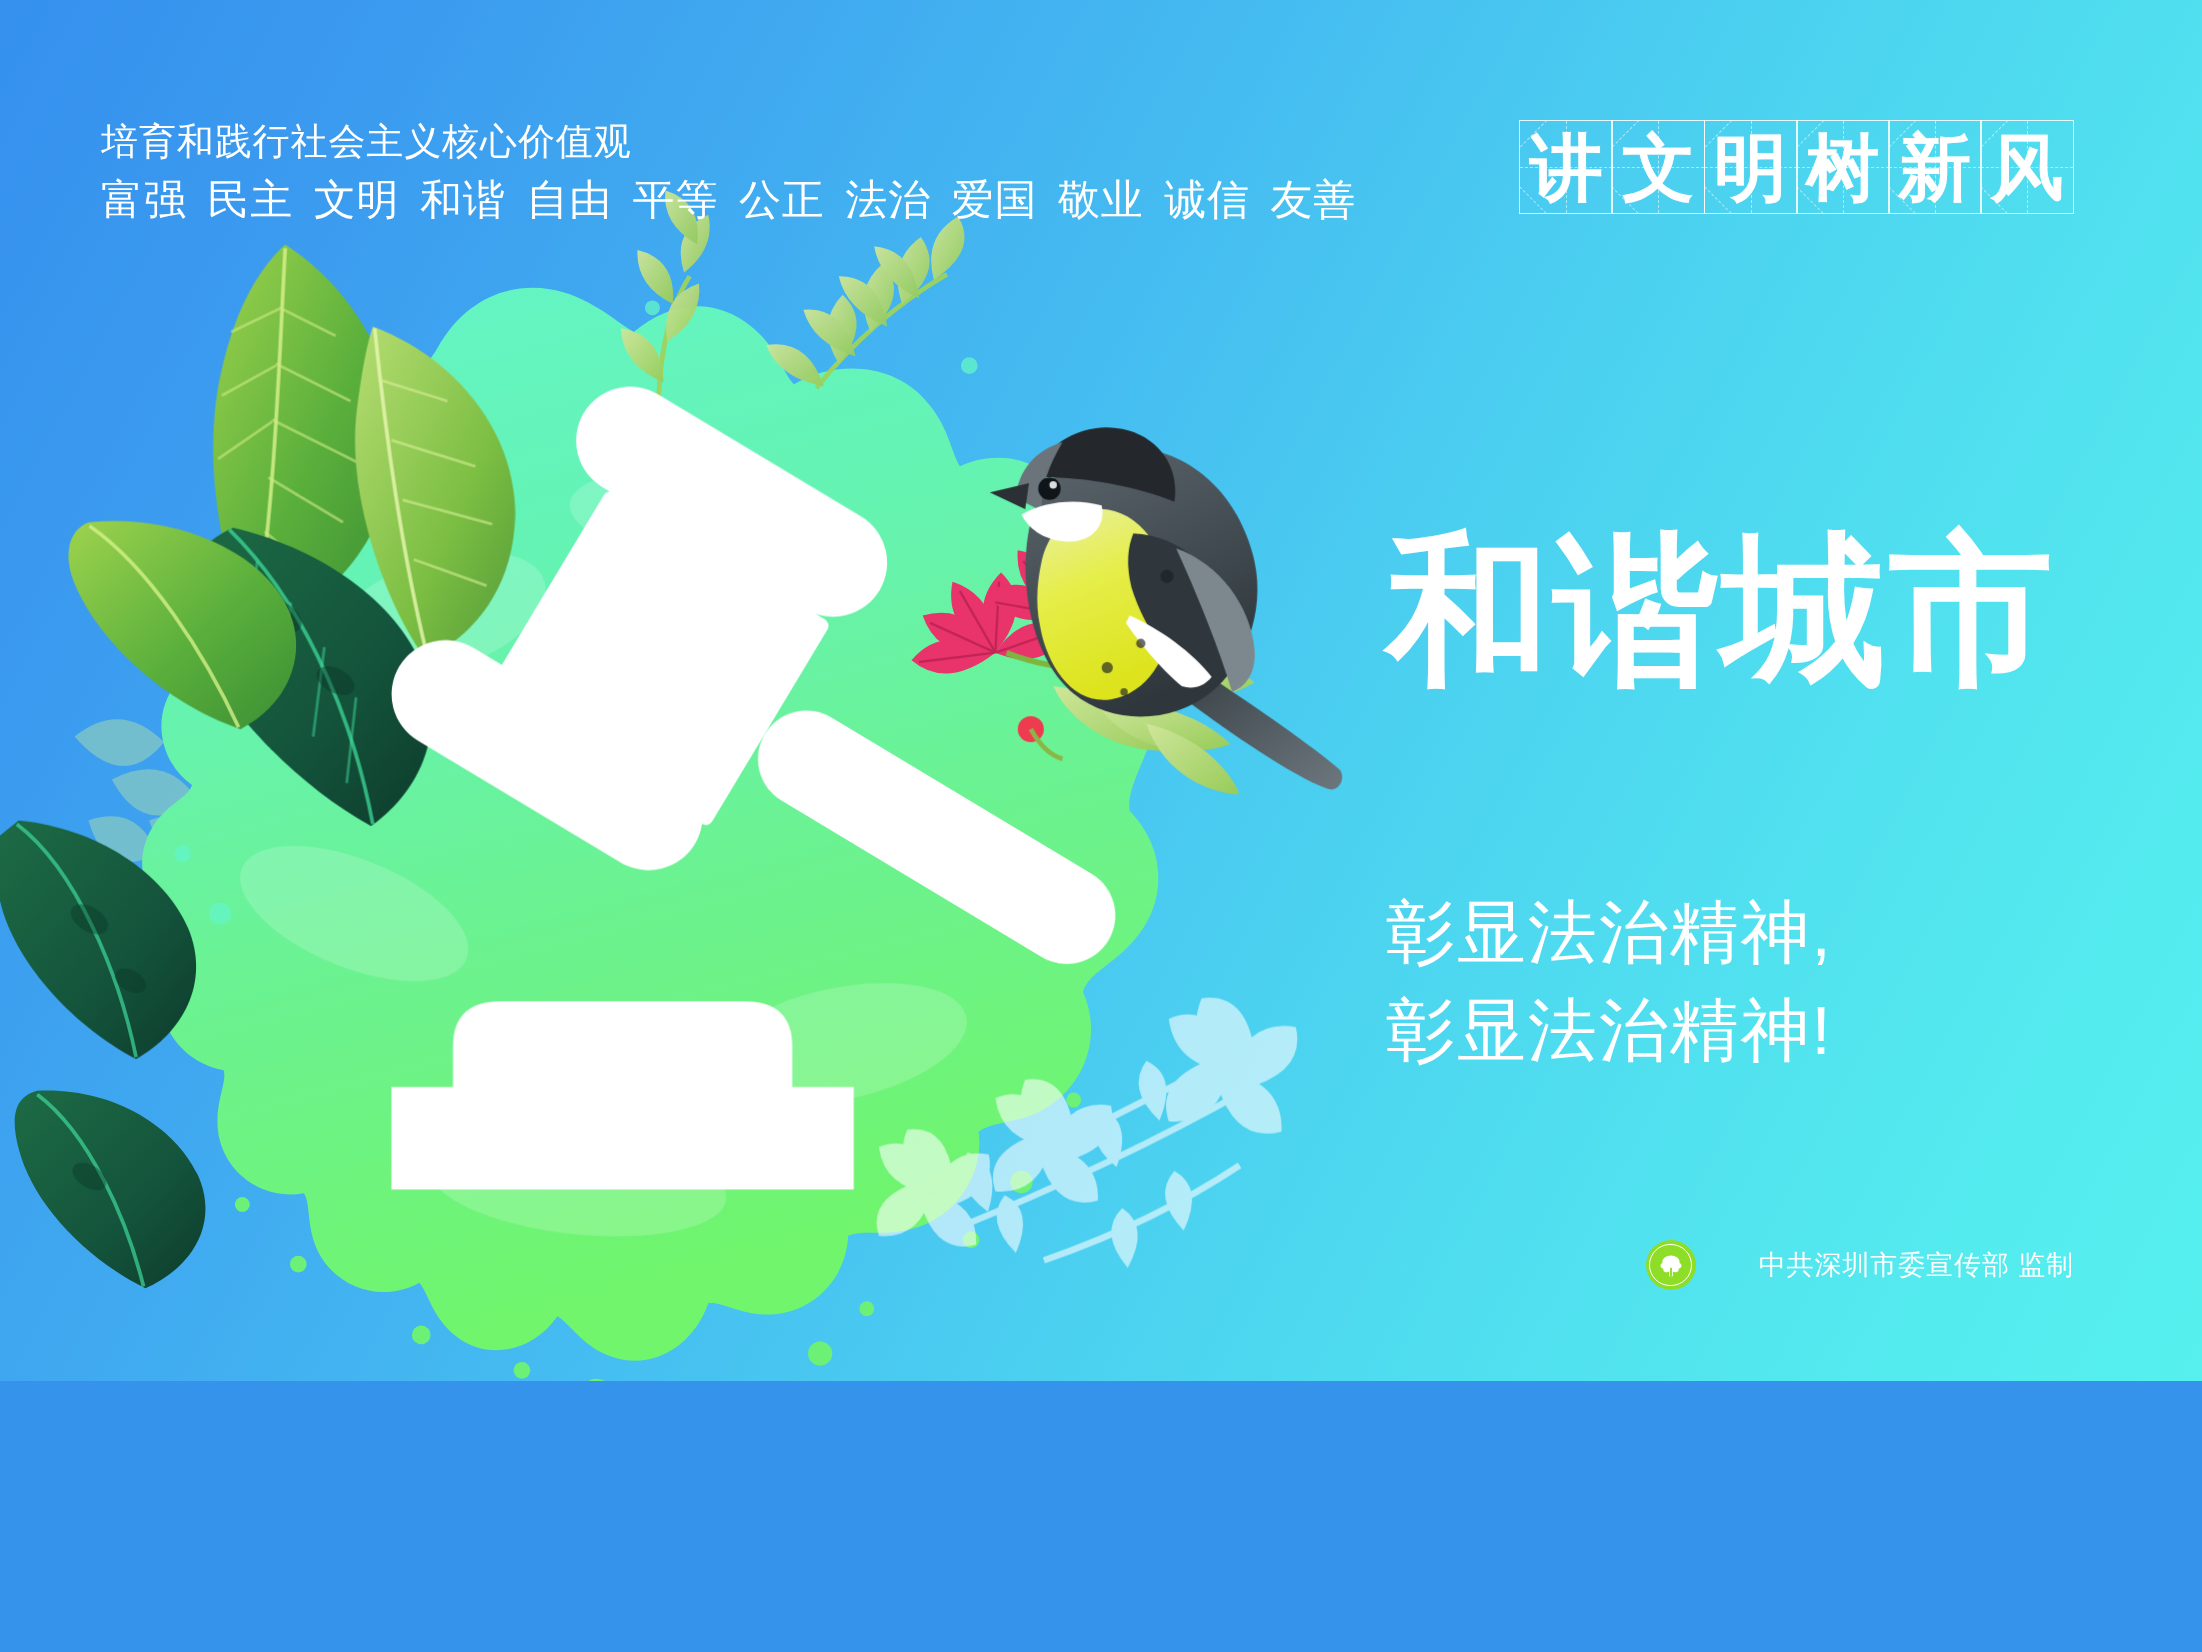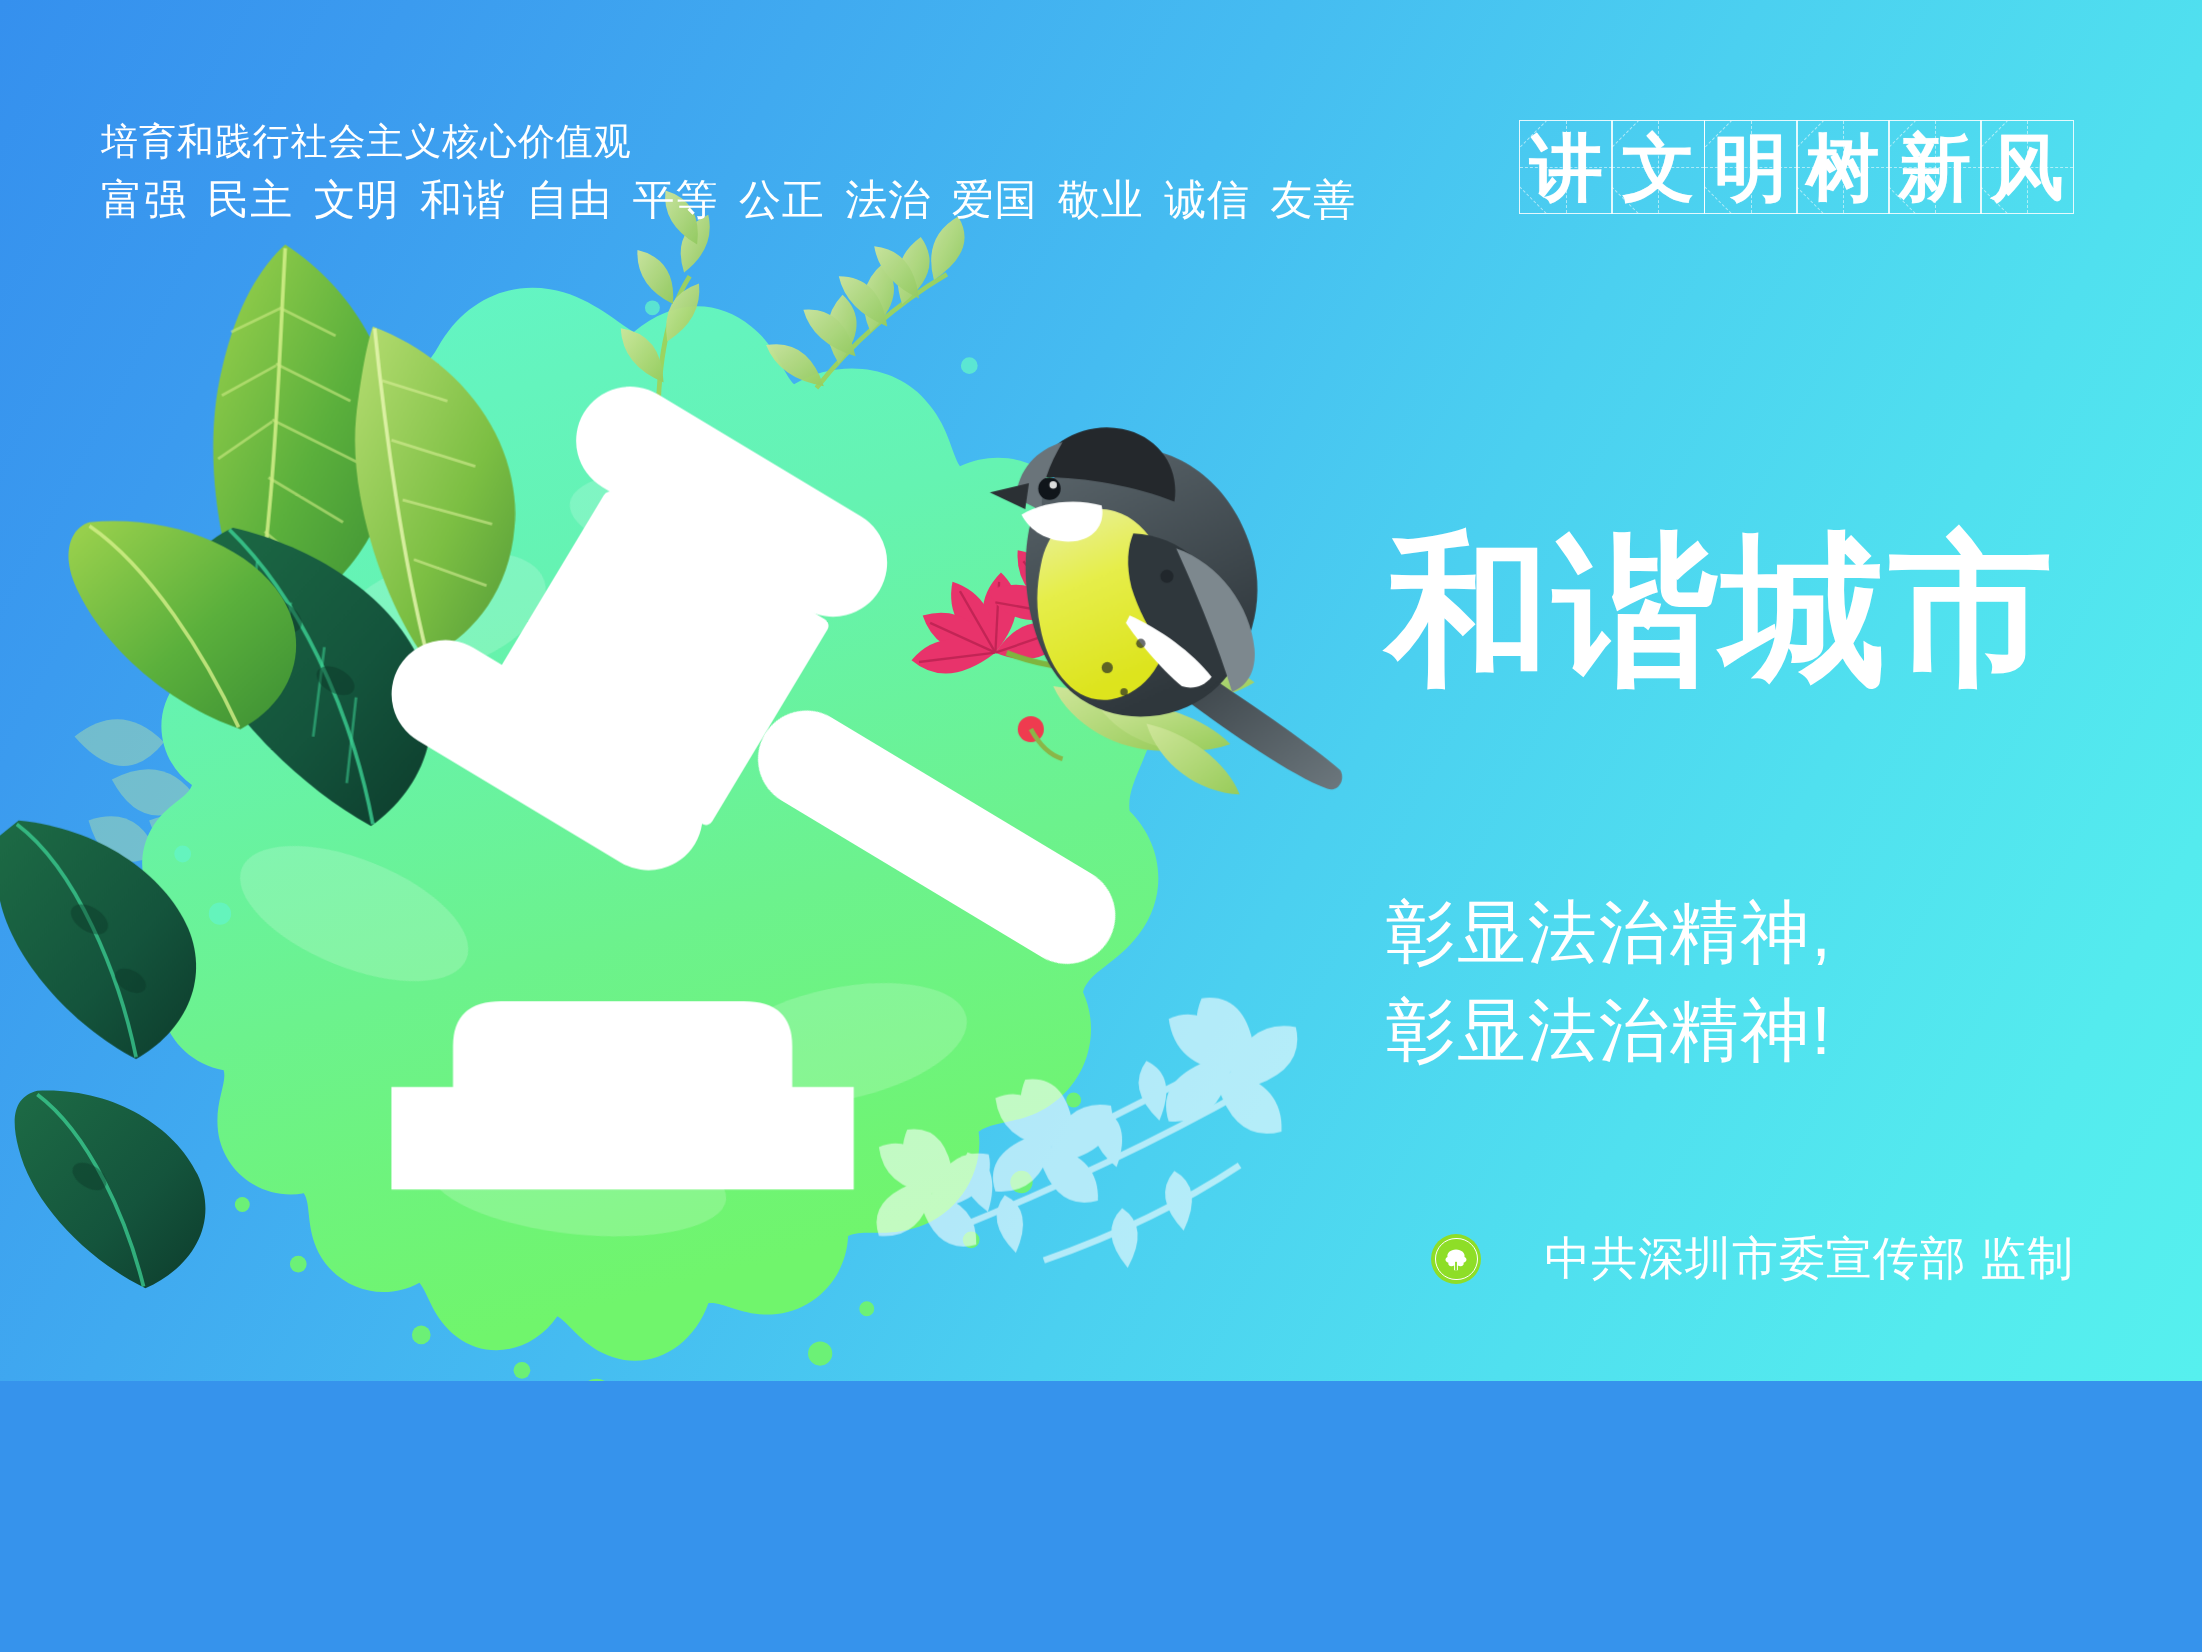--- a/index.html
+++ b/index.html
@@ -45,21 +45,21 @@
   }
 
   
   #headline{position:absolute;left:1386px;top:519px;color:#fff;}
   #headline .hl{font-size:164px;line-height:1.12;letter-spacing:3.7px;font-weight:700;white-space:nowrap;}
   #subtitle{position:absolute;left:1386px;top:884px;color:#fff;}
   #subtitle .sl{font-size:69px;line-height:1.42;letter-spacing:1.9px;font-weight:400;white-space:nowrap;}
 
   
   #credit{position:absolute;right:129px;bottom:91px;display:flex;align-items:center;gap:17px;}
-  #credit .ctext{color:#fff;font-size:46px;letter-spacing:0.9px;white-space:nowrap;margin-left:46px;}
+  #credit .ctext{color:#fff;font-size:27px;letter-spacing:0.9px;white-space:nowrap;margin-left:46px;}
   .badge{width:50px;height:50px;border-radius:50%;background:#8ede27;position:relative;flex:0 0 auto;}
   .badge .ring{position:absolute;inset:3.7px;border:1.9px solid #ffffff;border-radius:50%;}
   .badge svg{position:absolute;left:50%;top:50%;transform:translate(-50%,-50%);}
 
   
   #art{position:absolute;left:0;top:0;width:1398px;height:1653px;}
   .layer{position:absolute;left:0;top:0;}
 </style>
 </head>
 <body>

